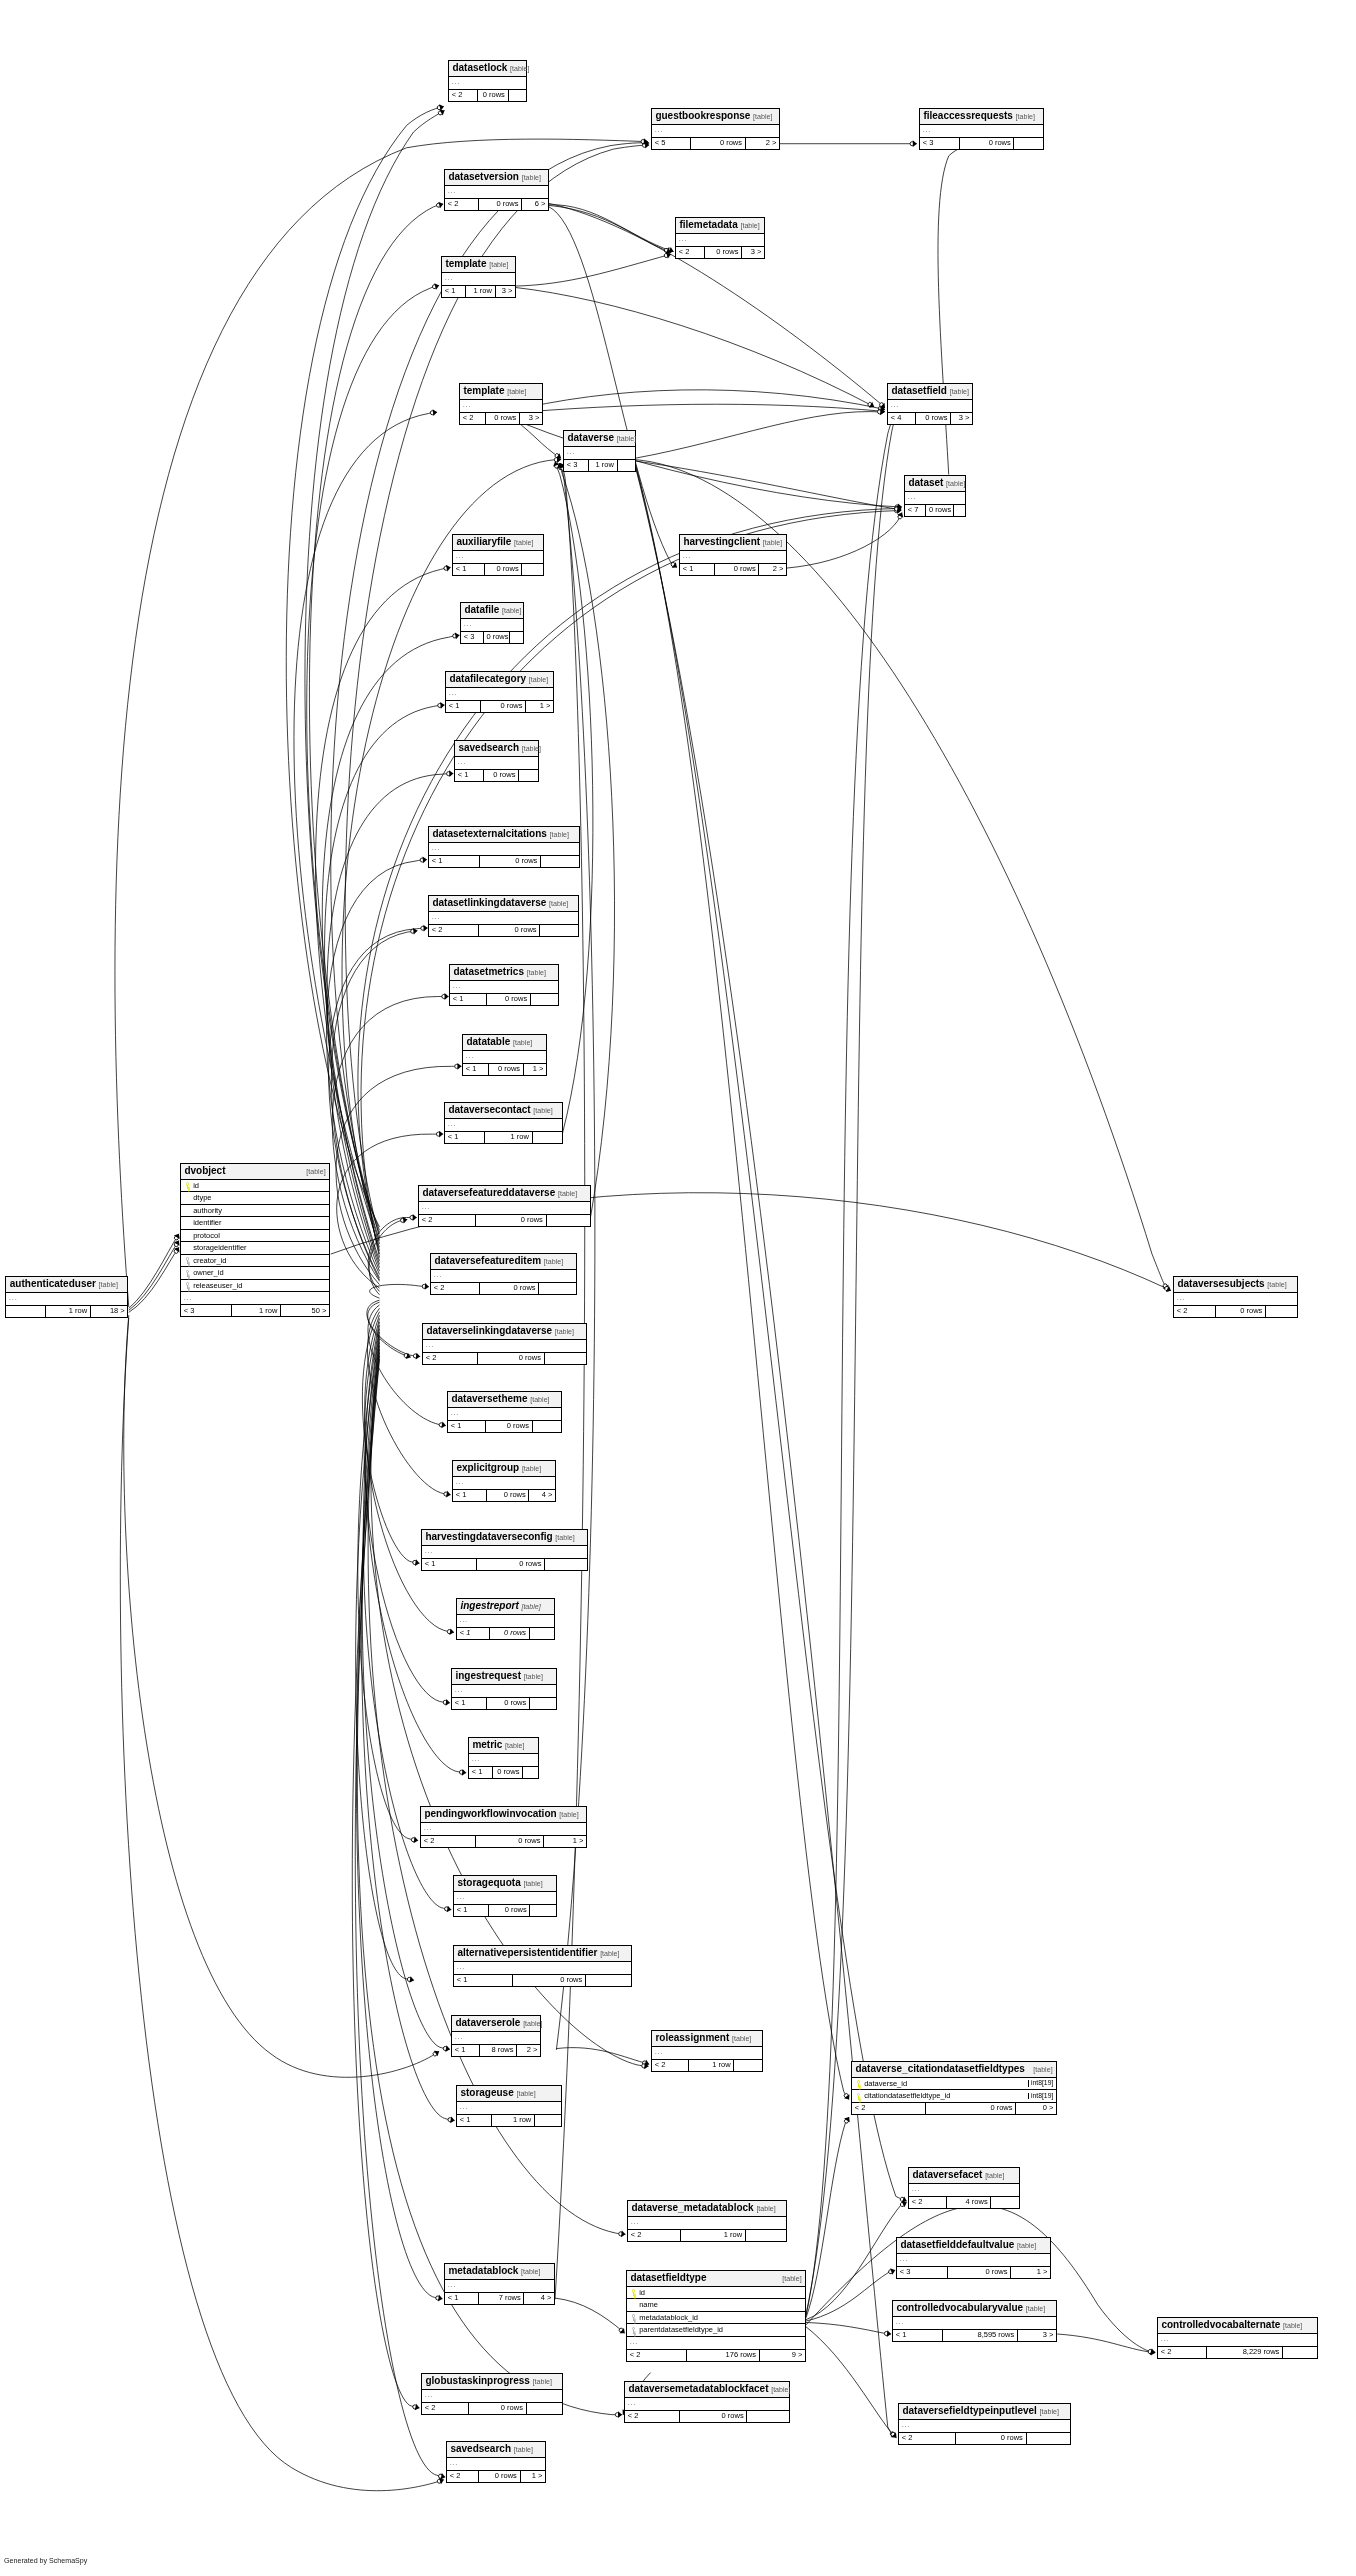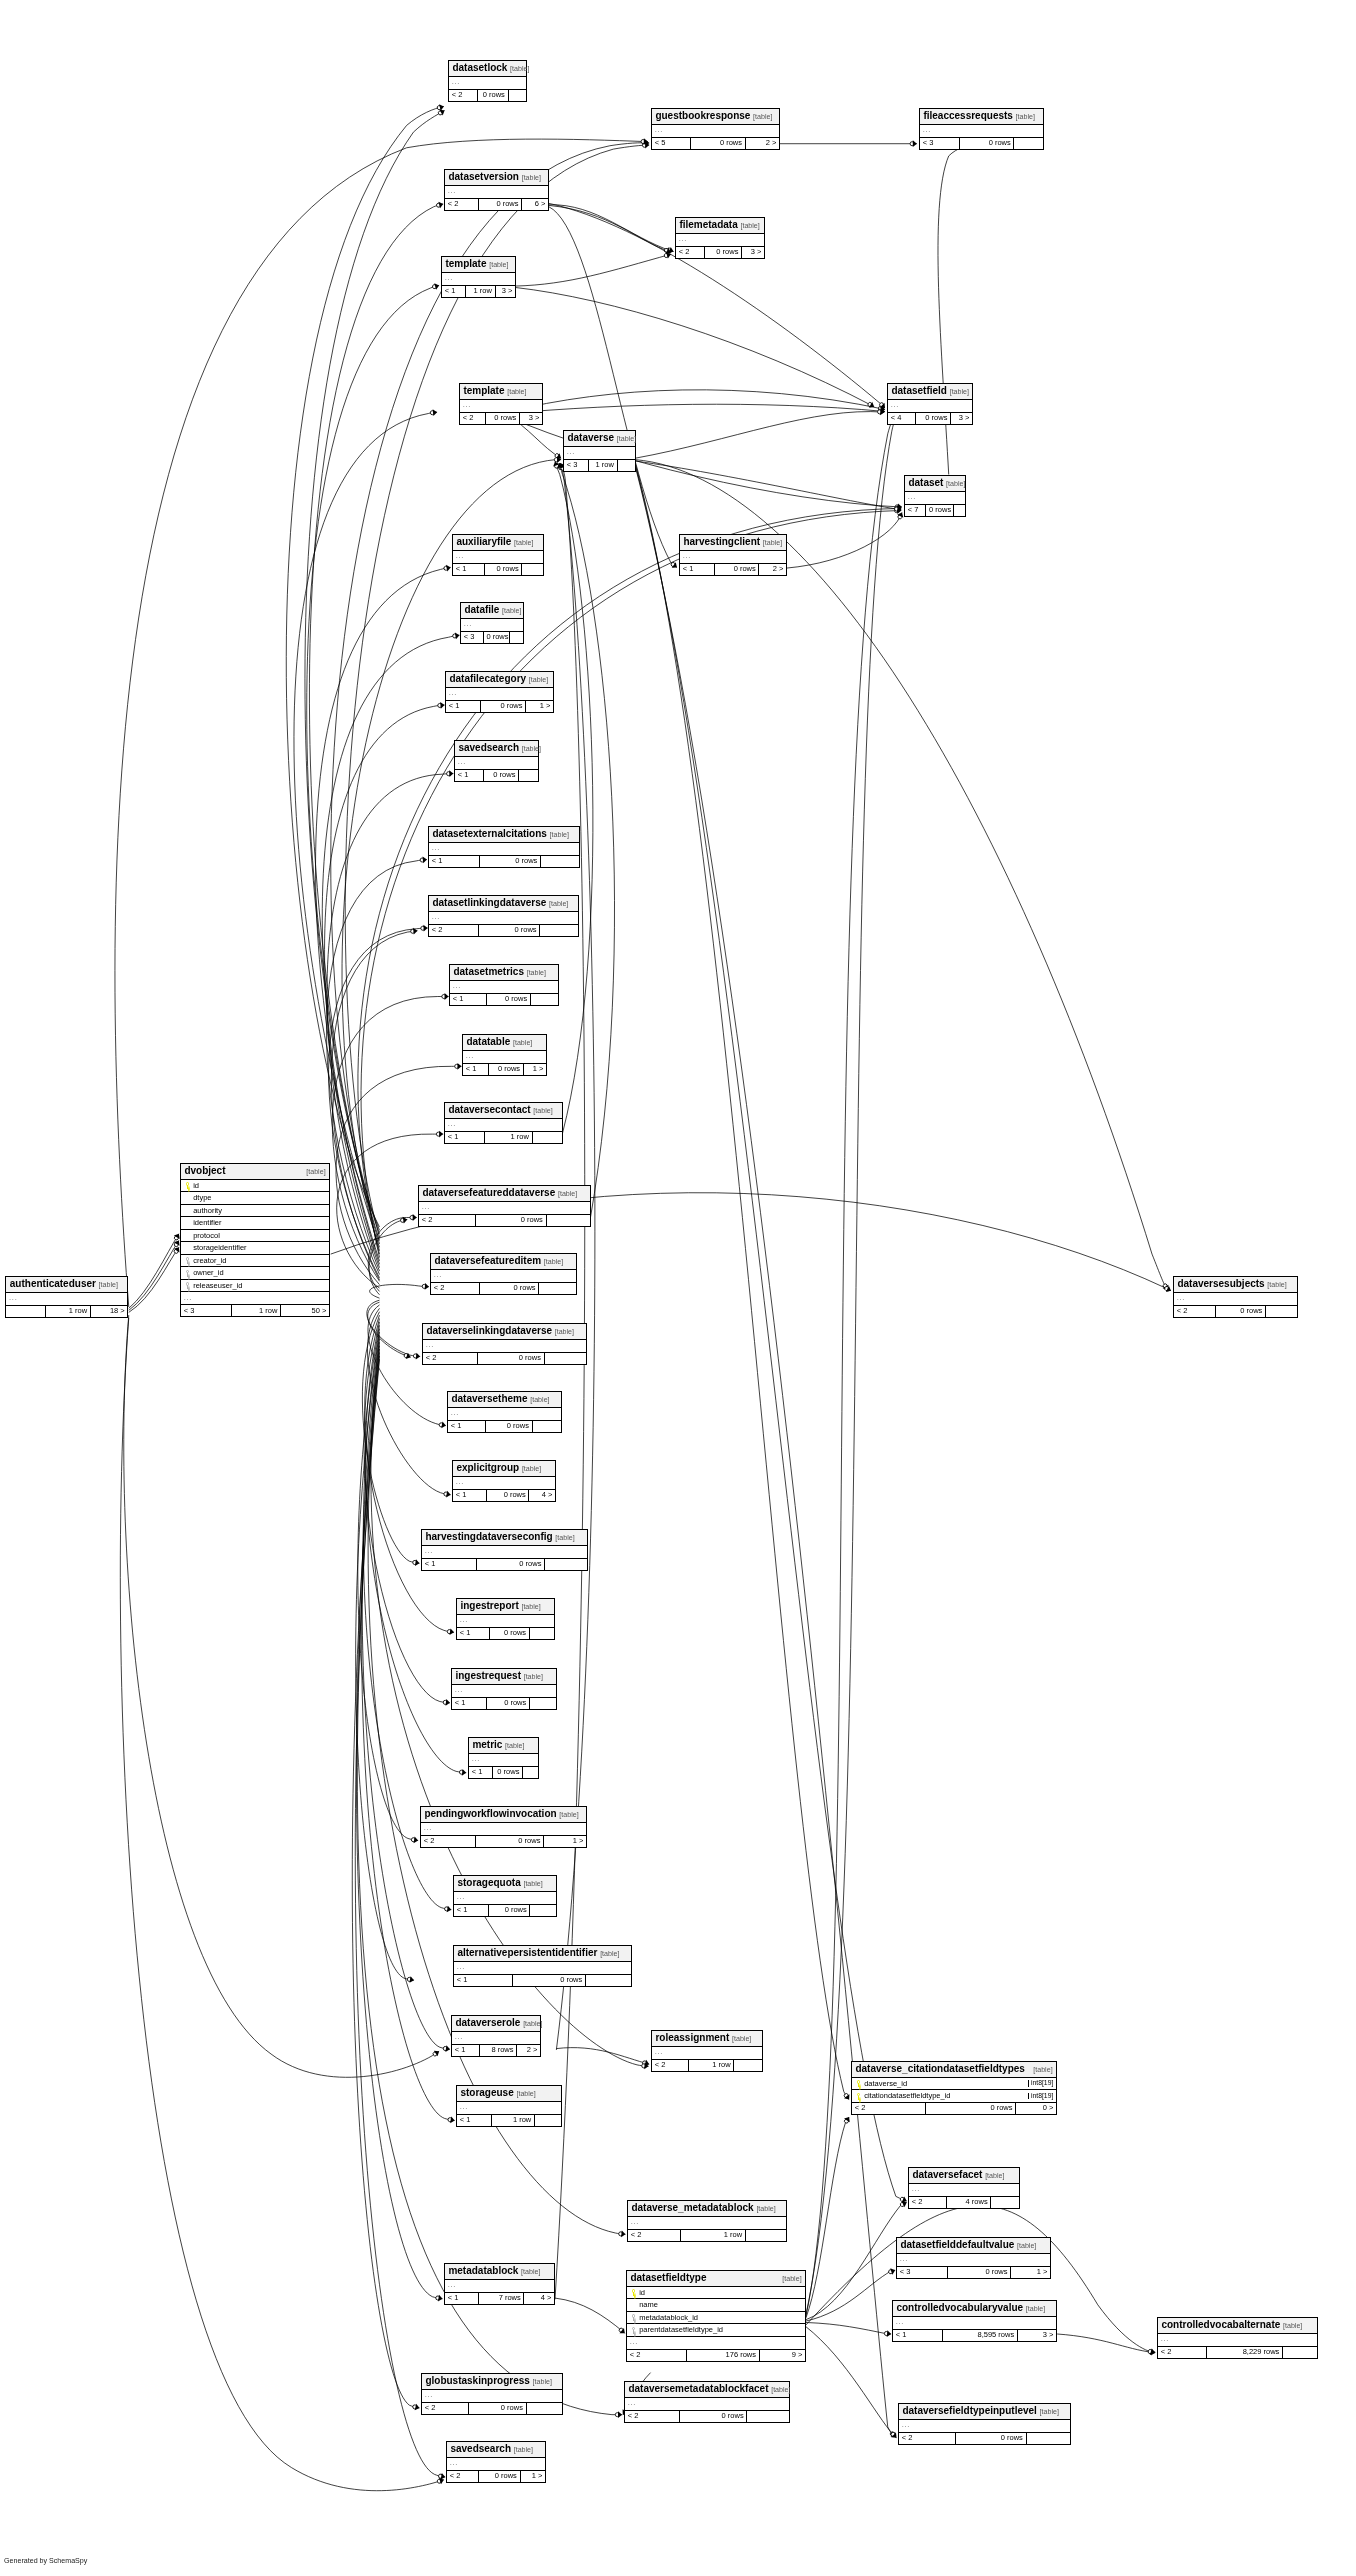--- a/index.html
+++ b/index.html
@@ -847,21 +847,21 @@
       </div>
       <div class="node" style="left: 421px; top: 1529px; width: 167px;">
         <div class="ttl"><span class="nm">harvestingdataverseconfig</span><span class="tg">[table]</span></div>
         <div class="ellipsis">...</div>
         <div class="footer">
           <div class="f left" style="width: 33%;">&lt; 1</div>
           <div class="f mid" style="width: 41%;">0 rows</div>
           <div class="f right" style="width: 26%;"></div>
         </div>
       </div>
-      <div class="node" style="left: 456px; top: 1598px; width: 99px;">
+      <div class="node" style="left: 456px; top: 1598px; width: 99px; font-style: italic;">
         <div class="ttl"><span class="nm">ingestreport</span><span class="tg">[table]</span></div>
         <div class="ellipsis">...</div>
         <div class="footer">
           <div class="f left" style="width: 33%;">&lt; 1</div>
           <div class="f mid" style="width: 41%;">0 rows</div>
           <div class="f right" style="width: 26%;"></div>
         </div>
       </div>
       <div class="node" style="left: 451px; top: 1668px; width: 106px;">
         <div class="ttl"><span class="nm">ingestrequest</span><span class="tg">[table]</span></div>

